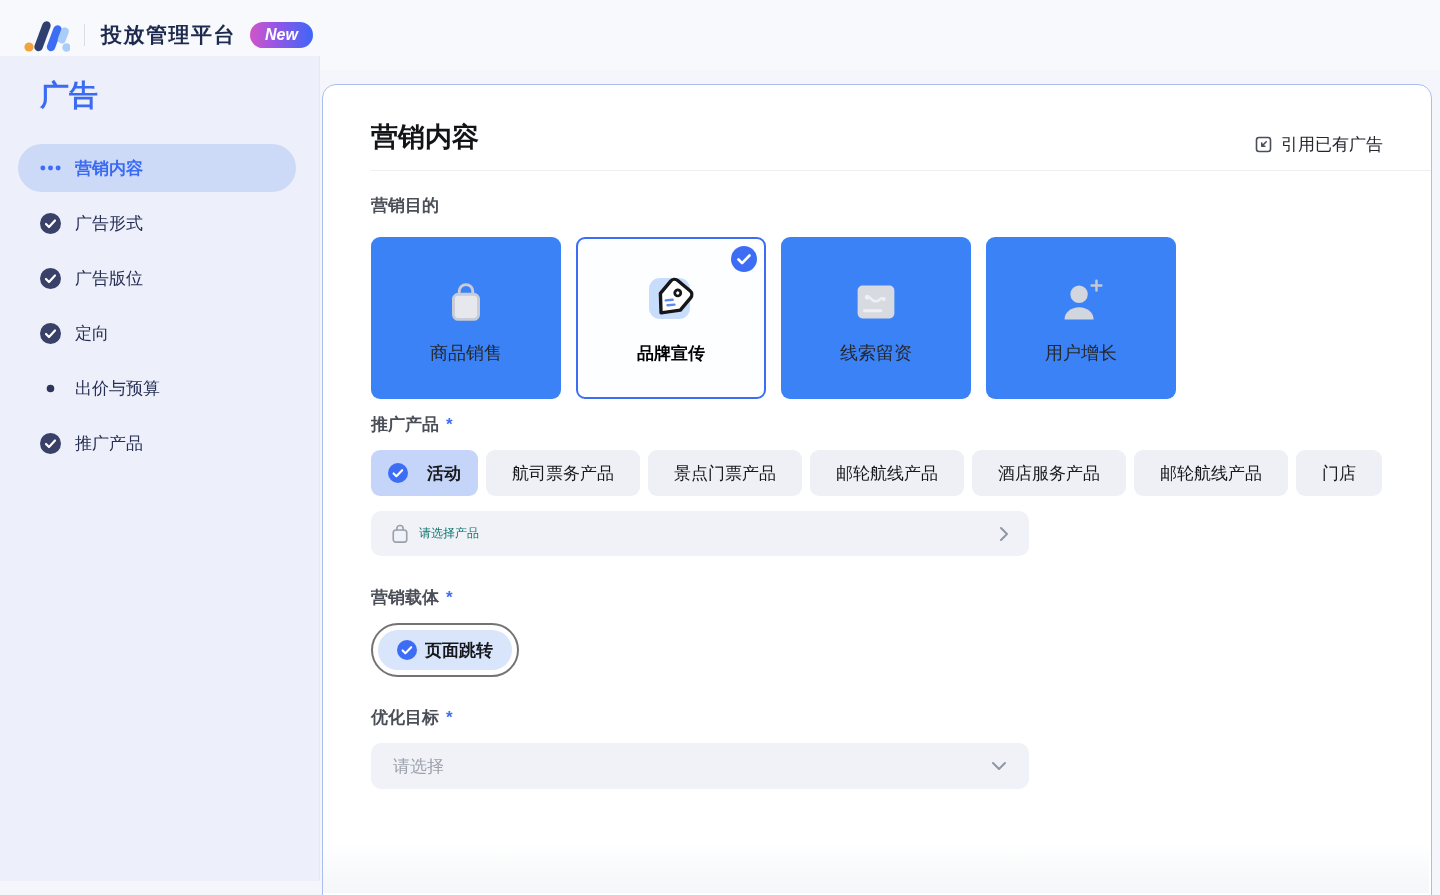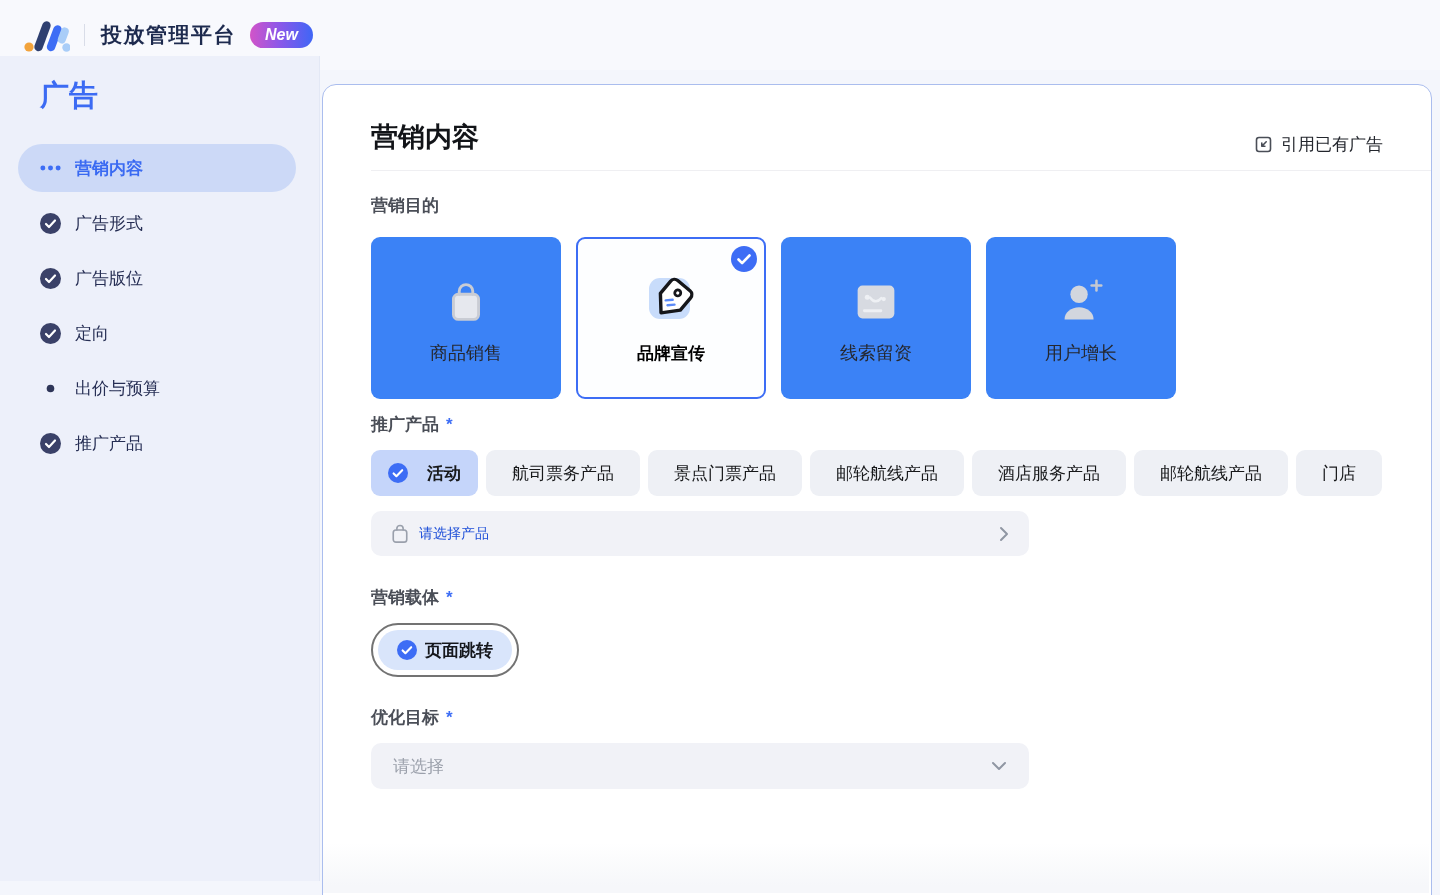--- a/index.html
+++ b/index.html
@@ -78,21 +78,21 @@
   .chip {
     height:46px; border-radius:9px; background:#eef0f5; display:flex; align-items:center;
     padding:0 26px; font-size:17px; font-weight:400; color:#17181a; cursor:pointer; white-space:nowrap;
   }
   .chip.selected { background:#c5d5fa; padding:0 17px; gap:19px; font-weight:700; }
 
   .picker-input {
     margin-top:15px; width:658px; height:45px; border-radius:10px; background:#f1f2f7;
     display:flex; align-items:center; padding:0 20px; cursor:pointer;
   }
-  .picker-input .ph { margin-left:10px; font-size:14px; color:#1d4ed8; flex:1; }
+  .picker-input .ph { margin-left:10px; font-size:12px; color:#0f766e; flex:1; }
 
   
   .carrier-row { margin-top:14px; display:flex; }
   .carrier-pill {
     background:#fff; border:2px solid #737373; border-radius:28px; padding:5px; cursor:pointer;
   }
   .carrier-pill .inner {
     background:#d9e5fb; border-radius:22px; height:40px; display:flex; align-items:center;
     gap:8px; padding:0 19px;
   }

